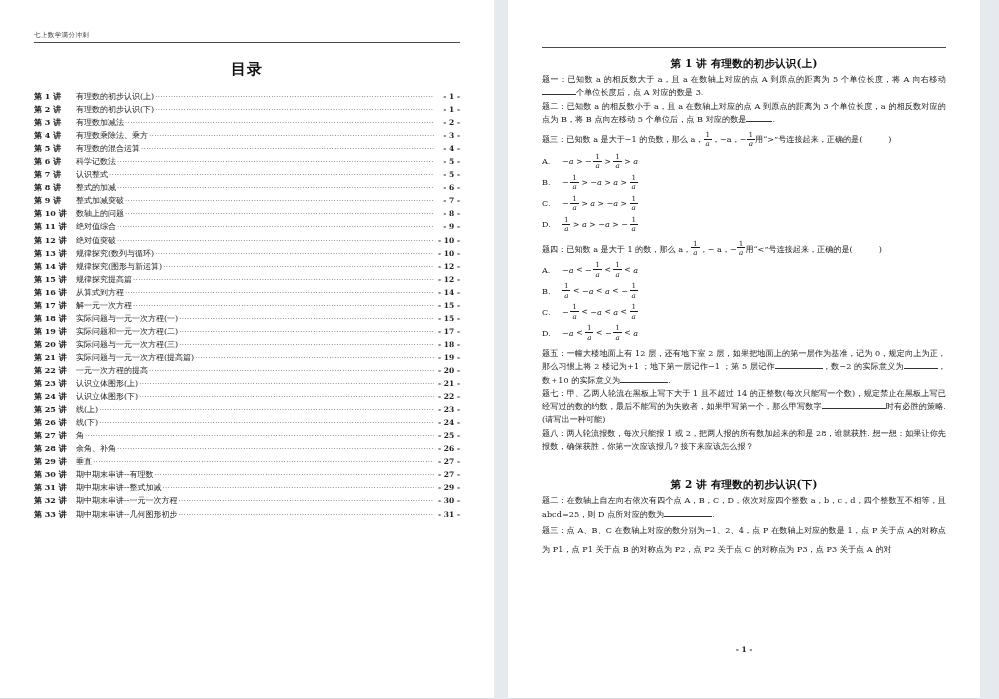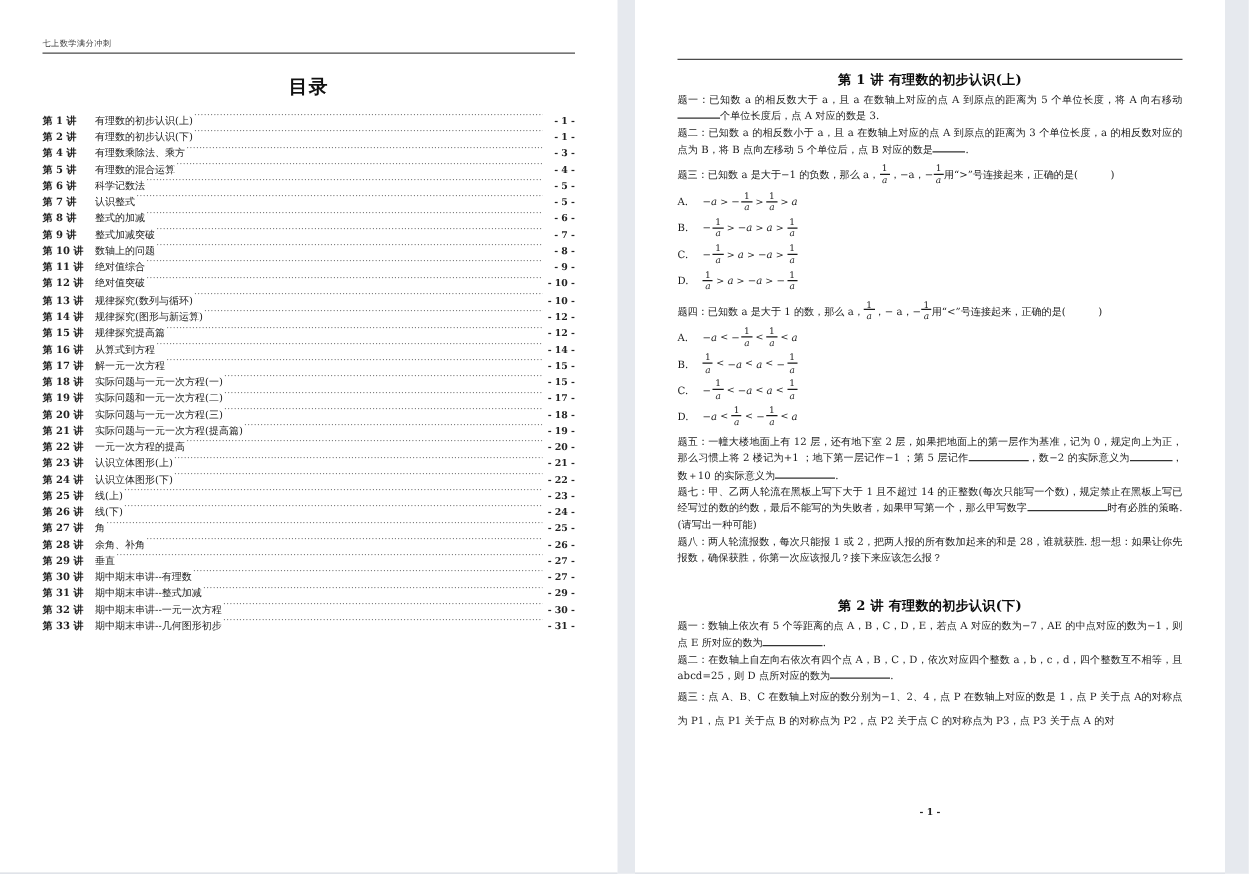--- a/index.html
+++ b/index.html
@@ -63,21 +63,21 @@
     font-weight: bold;
     font-size: 15px;
     margin-top: 17px;
     margin-bottom: 11px;
     letter-spacing: 1px;
     color: #111;
   }
   .toc-list { margin: 0; padding: 0; }
   .toc-row {
     display: flex;
-    align-items: flex-start;
+    align-items: flex-end;
     font-size: 8px;
     line-height: 13.05px;
     color: #222;
     white-space: nowrap;
   }
   .toc-no {
     flex: 0 0 auto;
     width: 42px;
     font-weight: bold;
   }
@@ -215,20 +215,26 @@
           <span class="toc-dots"></span>
           <span class="toc-pg">- 1 -</span>
         </div>
         <div class="toc-row">
           <span class="toc-no">第 2 讲</span>
           <span class="toc-name">有理数的初步认识(下)</span>
           <span class="toc-dots"></span>
           <span class="toc-pg">- 1 -</span>
         </div>
         <div class="toc-row">
+          <span class="toc-no">第 3 讲</span>
+          <span class="toc-name">有理数加减法</span>
+          <span class="toc-dots"></span>
+          <span class="toc-pg">- 2 -</span>
+        </div>
+        <div class="toc-row">
           <span class="toc-no">第 4 讲</span>
           <span class="toc-name">有理数乘除法、乘方</span>
           <span class="toc-dots"></span>
           <span class="toc-pg">- 3 -</span>
         </div>
         <div class="toc-row">
           <span class="toc-no">第 5 讲</span>
           <span class="toc-name">有理数的混合运算</span>
           <span class="toc-dots"></span>
           <span class="toc-pg">- 4 -</span>
@@ -616,21 +622,20 @@
 
 
     <p class="para"><span>题七：甲、乙两人轮流在黑板上写下大于 1 且不超过 14 的正整数(每次只能写一个数)，规定禁止在</span><span>黑板上写已经写过的数的约数，最后不能写的为失败者，如果甲写第一个，那么甲写数</span><span>字</span><span class="blank b20"></span><span>时有必胜的策略.(请写出一种可能)</span></p>
 
     <p class="para"><span>题八：两人轮流报数，每次只能报 1 或 2，把两人报的所有数加起来的和是 28，谁就获胜. 想一想：</span><span>如果让你先报数，确保获胜，你第一次应该报几？接下来应该怎么报？</span></p>
 
     <div class="gap-space"></div>
 
     <div class="lec-title" style="margin-top:16px;">第 2 讲  有理数的初步认识(下)</div>
 
-    <p class="para"><span>题一：数轴上依次有 5 个等距离的点 A，B，C，D，E，若点 A 对应的数为−7，AE 的中点对应的数</span><span>为−1，则点 E 所对应的数为</span><span class="blank b14"></span><span>.</span></p>
 
     <p class="para"><span>题二：在数轴上自左向右依次有四个点 A，B，C，D，依次对应四个整数 a，b，c，d，四个整数互</span><span>不相等，且 abcd=25，则 D 点所对应的数为</span><span class="blank b14"></span><span>.</span></p>
 
     <p class="para" style="line-height:19px;"><span>题三：点 A、B、C 在数轴上对应的数分别为−1、2、4，点 P 在数轴上对应的数是 1，点 P 关于点 A</span><span>的对称点为 P1，点 P1 关于点 B 的对称点为 P2，点 P2 关于点 C 的对称点为 P3，点 P3 关于点 A 的对</span></p>
 
     <div class="footer-pg">- 1 -</div>
   </div>
 
 </div>
 

